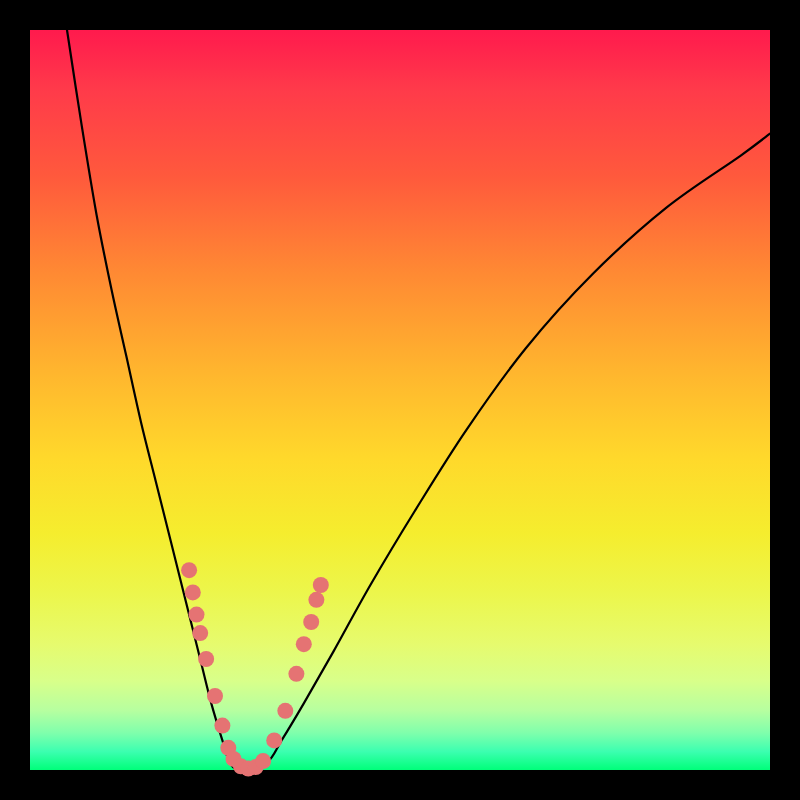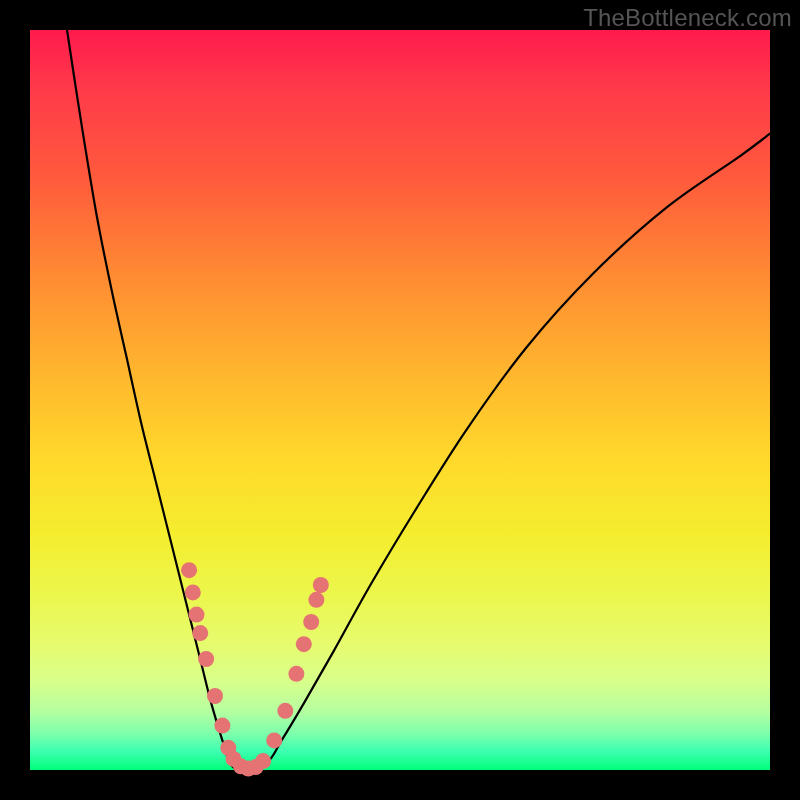--- a/index.html
+++ b/index.html
@@ -58,21 +58,20 @@
     top: 0;
     width: 740px;
     height: 740px;
     overflow: visible;
   }
 </style>
 </head>
 <body>
 
 <div class="stage">
-  <div class="watermark">TheBottleneck.com</div>
   <div class="plot-area">
     <svg class="overlay" viewBox="0 0 740 740">
       <path id="curve-path" fill="none" stroke="#000000" stroke-width="2.2" stroke-linecap="round" d="M 37,0 C 39.46666666666667,16.033333333333342 46.866666666666674,65.36666666666672 51.800000000000004,96.20000000000005 C 56.733333333333334,127.03333333333337 61.66666666666666,157.86666666666667 66.6,185 C 71.53333333333333,212.13333333333333 76.46666666666667,235.56666666666666 81.4,259 C 86.33333333333334,282.43333333333334 91.26666666666667,303.4 96.2,325.59999999999997 C 101.13333333333334,347.79999999999995 106.06666666666666,371.23333333333335 111,392.20000000000005 C 115.93333333333334,413.16666666666674 120.86666666666667,431.66666666666663 125.80000000000001,451.4 C 130.73333333333335,471.1333333333333 135.66666666666666,490.8666666666667 140.6,510.6 C 145.53333333333333,530.3333333333334 150.46666666666667,550.0666666666666 155.4,569.8 C 160.33333333333334,589.5333333333333 165.88333333333335,611.7333333333333 170.20000000000002,629 C 174.51666666666668,646.2666666666667 177.6,659.8333333333333 181.29999999999998,673.4 C 184.99999999999997,686.9666666666667 189.31666666666666,700.5333333333333 192.4,710.4 C 195.48333333333335,720.2666666666667 196.7166666666667,727.6666666666667 199.8,732.6 C 202.88333333333333,737.5333333333333 204.73333333333332,740 210.89999999999998,740 C 217.06666666666663,740 230.01666666666668,737.5333333333333 236.8,732.6 C 243.58333333333334,727.6666666666667 245.43333333333337,720.2666666666667 251.60000000000002,710.4 C 257.7666666666667,700.5333333333333 265.1666666666667,688.1999999999999 273.8,673.4 C 282.43333333333334,658.6 292.29999999999995,641.3333333333334 303.4,621.6 C 314.5,601.8666666666667 326.83333333333337,578.4333333333334 340.40000000000003,555 C 353.9666666666667,531.5666666666666 368.7666666666667,506.9 384.8,481 C 400.8333333333333,455.1 418.09999999999997,426.7333333333333 436.59999999999997,399.59999999999997 C 455.09999999999997,372.46666666666664 474.83333333333337,344.1 495.8,318.20000000000005 C 516.7666666666667,292.30000000000007 538.9666666666667,267.6333333333333 562.4,244.2 C 585.8333333333333,220.76666666666665 611.7333333333333,197.33333333333334 636.4,177.60000000000002 C 661.0666666666666,157.8666666666667 693.1333333333333,138.1333333333334 710.4,125.80000000000007 C 727.6666666666666,113.46666666666674 735.0666666666666,107.30000000000003 740,103.60000000000002"></path>
       <g id="markers">
           <circle cx="159.1" cy="540.2" r="8" fill="#e57373" stroke="#c25a5a" stroke-width="0"></circle>
           <circle cx="162.8" cy="562.4" r="8" fill="#e57373" stroke="#c25a5a" stroke-width="0"></circle>
           <circle cx="166.5" cy="584.6" r="8" fill="#e57373" stroke="#c25a5a" stroke-width="0"></circle>
           <circle cx="170.20000000000002" cy="603.1" r="8" fill="#e57373" stroke="#c25a5a" stroke-width="0"></circle>
           <circle cx="176.12" cy="629" r="8" fill="#e57373" stroke="#c25a5a" stroke-width="0"></circle>
           <circle cx="185" cy="666" r="8" fill="#e57373" stroke="#c25a5a" stroke-width="0"></circle>

